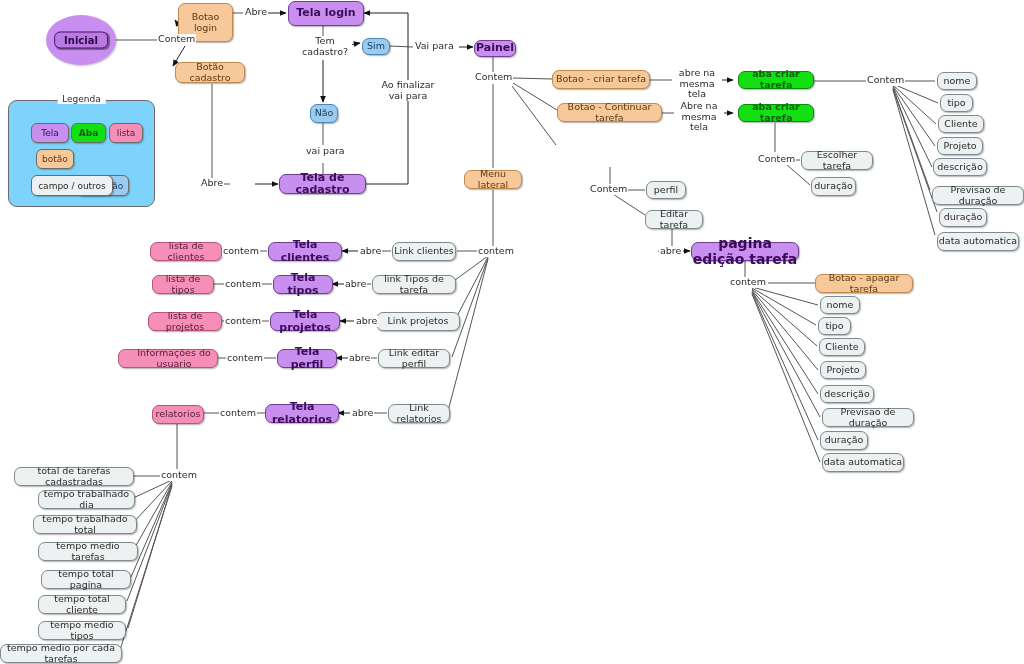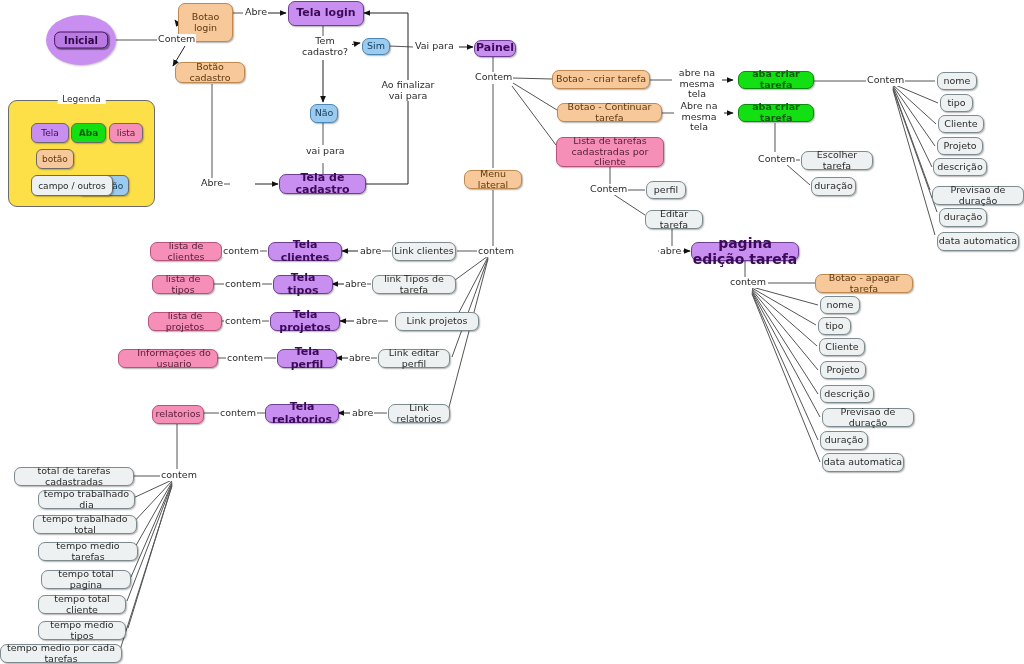--- a/index.html
+++ b/index.html
@@ -49,21 +49,21 @@
     position:absolute;left:50%;top:50%;transform:translate(-50%,-50%);
     background:#b97ae4;border:1.5px solid #4a1566;border-radius:6px;
     font-size:10px;font-weight:bold;color:#2d0740;
     padding:2px 9px;white-space:nowrap;
     box-shadow:1px 1px 1px rgba(0,0,0,.4);
   }
 
   
   #legend{
     position:absolute;left:8px;top:100px;width:145px;height:105px;
-    border:1px solid #6b6b6b;border-radius:9px;background:#fde047;z-index:3;
+    border:1px solid #6b6b6b;border-radius:9px;background:#7dd3fc;z-index:3;
   }
   #legend .legend-title{
     position:absolute;left:50%;top:-7px;transform:translateX(-50%);
     background:#ffffff;padding:0 5px;font-size:9px;color:#2b2b2b;
   }
   #legend .lg{
     position:absolute;display:flex;align-items:center;justify-content:center;
     border-radius:6px;border:1px solid #6b6b6b;font-size:9px;
     box-shadow:1px 1px 1.5px rgba(0,0,0,.25);
   }
@@ -241,22 +241,20 @@
   <div class="node n-tela" style="left:279px;top:174px;width:87px;height:20px;">Tela de cadastro</div>
 
   <div class="node n-tela" style="left:474px;top:40px;width:42px;height:17px;">Painel</div>
 
   <div class="node n-botao" style="left:464px;top:170px;width:58px;height:19px;">Menu lateral</div>
 
   <div class="node n-botao" style="left:552px;top:70px;width:98px;height:19px;">Botao - criar tarefa</div>
 
   <div class="node n-botao" style="left:557px;top:103px;width:105px;height:19px;">Botao - Continuar tarefa</div>
 
-  <div class="node n-lista" style="left:556px;top:137px;width:108px;height:30px;">Lista de tarefas
-cadastradas por cliente</div>
 
   <div class="node n-aba" style="left:738px;top:71px;width:76px;height:18px;">aba criar tarefa</div>
 
   <div class="node n-aba" style="left:738px;top:104px;width:76px;height:18px;">aba criar tarefa</div>
 
   <div class="node n-campo" style="left:646px;top:181px;width:40px;height:18px;">perfil</div>
 
   <div class="node n-campo" style="left:645px;top:210px;width:58px;height:19px;">Editar tarefa</div>
 
   <div class="node n-campo" style="left:801px;top:151px;width:72px;height:19px;">Escolher tarefa</div>
@@ -274,21 +272,21 @@
   <div class="node n-lista" style="left:152px;top:405px;width:52px;height:19px;">relatorios</div>
 
   <div class="node n-tela" style="left:268px;top:242px;width:74px;height:19px;">Tela clientes</div>
   <div class="node n-tela" style="left:273px;top:275px;width:60px;height:19px;">Tela tipos</div>
   <div class="node n-tela" style="left:270px;top:312px;width:70px;height:19px;">Tela projetos</div>
   <div class="node n-tela" style="left:277px;top:349px;width:60px;height:19px;border-radius:7px;">Tela perfil</div>
   <div class="node n-tela" style="left:265px;top:404px;width:74px;height:19px;">Tela relatorios</div>
 
   <div class="node n-campo" style="left:392px;top:242px;width:64px;height:19px;">Link clientes</div>
   <div class="node n-campo" style="left:372px;top:275px;width:84px;height:19px;">link Tipos de tarefa</div>
-  <div class="node n-campo" style="left:395px;top:312px;width:84px;height:19px;">Link projetos</div>
+  <div class="node n-campo" style="left:376px;top:312px;width:84px;height:19px;">Link projetos</div>
   <div class="node n-campo" style="left:378px;top:349px;width:72px;height:19px;">Link editar perfil</div>
   <div class="node n-campo" style="left:388px;top:404px;width:62px;height:19px;">Link relatorios</div>
 
   <div class="node n-campo" style="left:937px;top:72px;width:40px;height:18px;">nome</div>
   <div class="node n-campo" style="left:940px;top:94px;width:33px;height:18px;">tipo</div>
   <div class="node n-campo" style="left:938px;top:115px;width:46px;height:18px;">Cliente</div>
   <div class="node n-campo" style="left:937px;top:137px;width:46px;height:18px;">Projeto</div>
   <div class="node n-campo" style="left:933px;top:158px;width:54px;height:18px;">descrição</div>
   <div class="node n-campo" style="left:932px;top:186px;width:92px;height:19px;">Previsao de duração</div>
   <div class="node n-campo" style="left:939px;top:208px;width:48px;height:19px;">duração</div>

